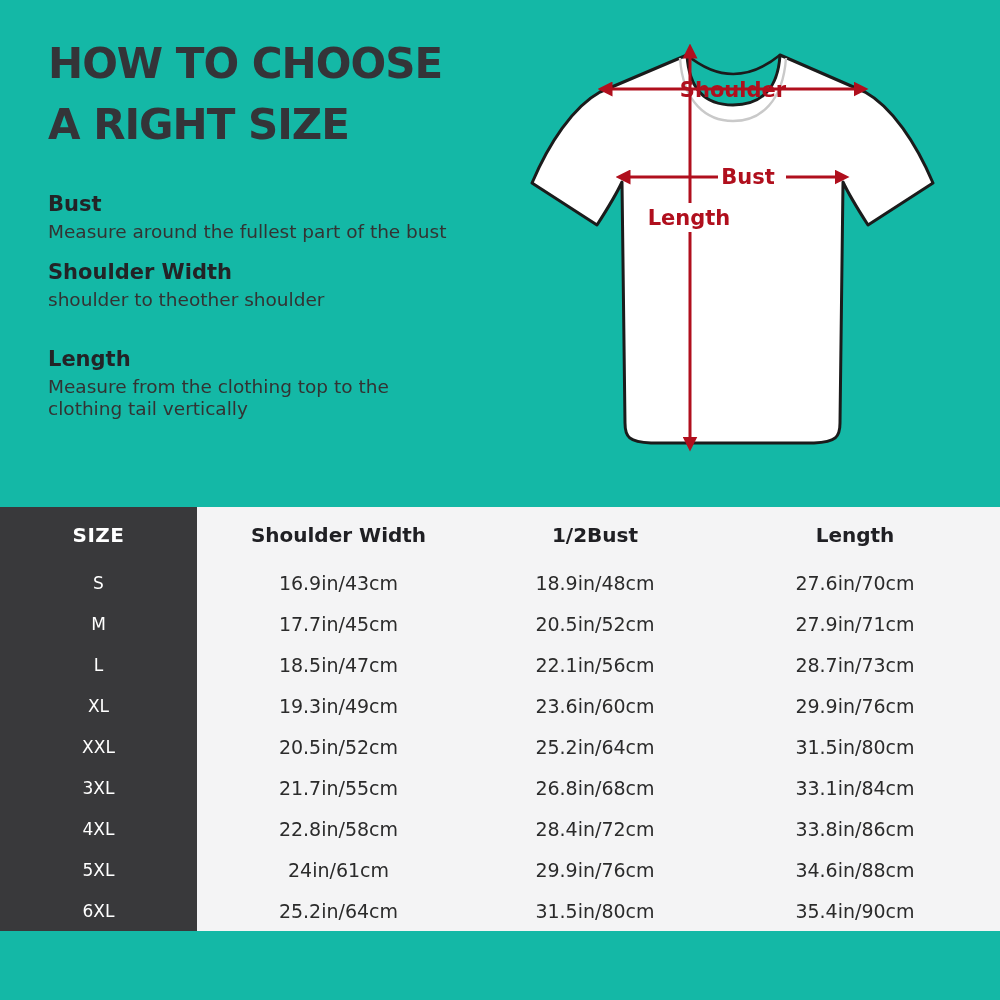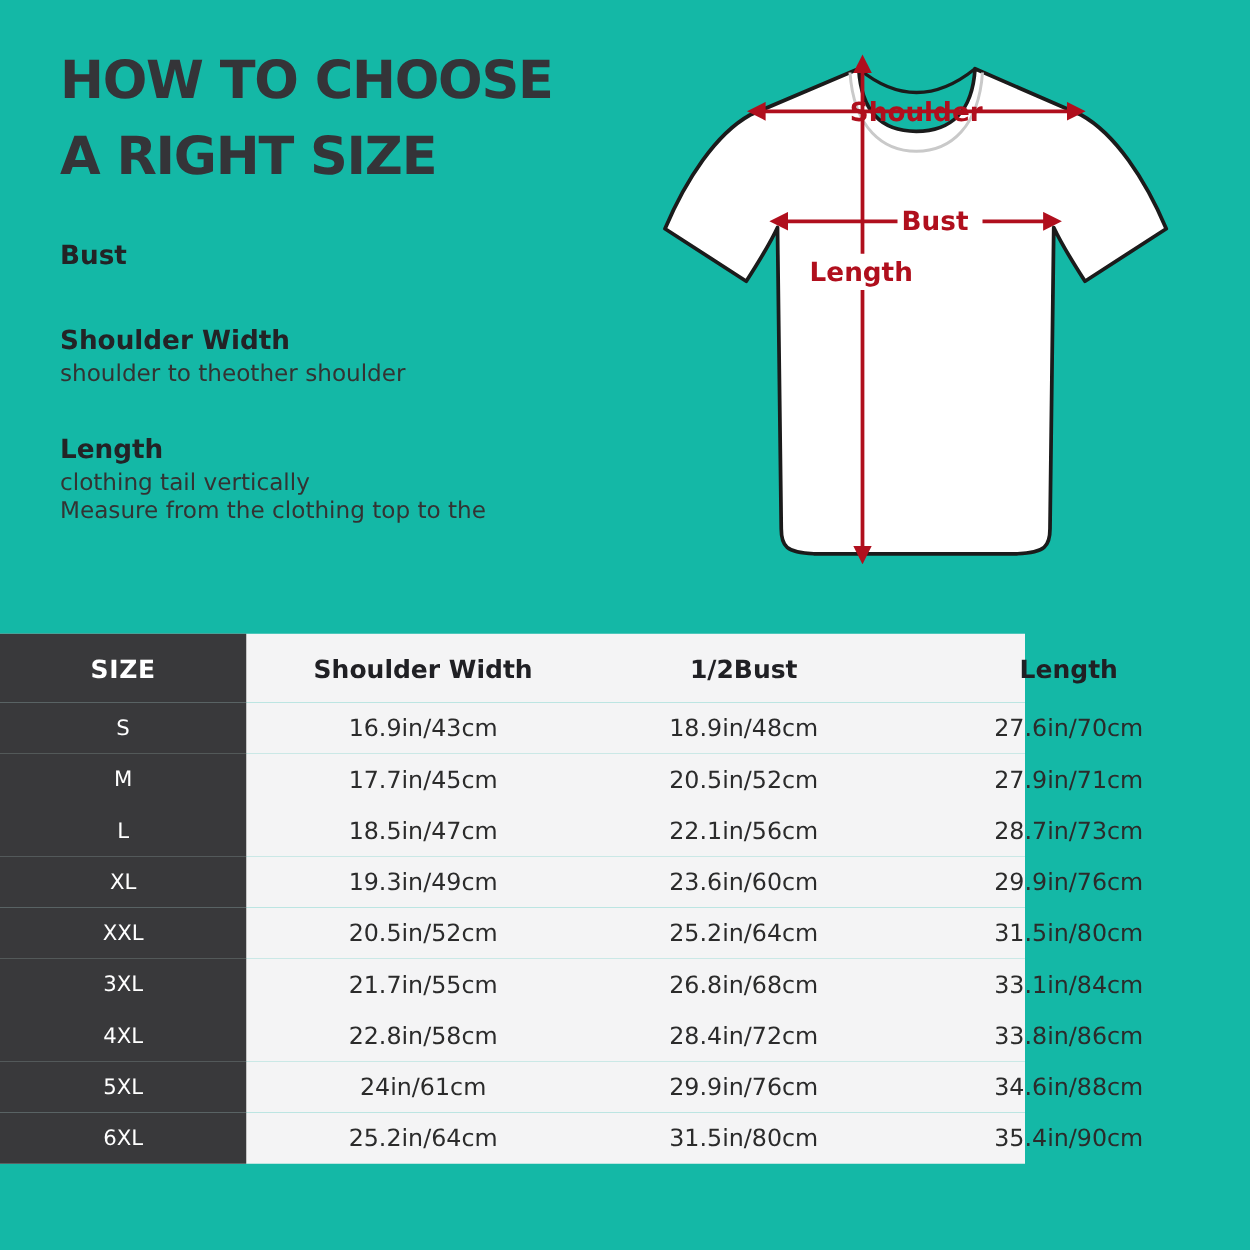--- a/index.html
+++ b/index.html
@@ -20,21 +20,21 @@
   
   .diagram{position:absolute;left:525px;top:25px;width:460px;height:440px;margin:0;}
   .shirt{fill:#fff;stroke:#1b1b1b;stroke-width:3;stroke-linejoin:round;stroke-linecap:round;}
   .collar{fill:none;stroke:#1b1b1b;stroke-width:2.6;}
   .collar-shadow{fill:none;stroke:#c9c9c9;stroke-width:2.4;}
   .red-line{stroke:var(--red,#b00f1d);stroke-width:3;fill:none;}
   .red-label{fill:var(--red,#b00f1d);font-size:21px;font-weight:700;text-anchor:middle;
              font-family:"DejaVu Sans","Liberation Sans",sans-serif;}
 
   
-  .size-table{position:absolute;left:0;top:507px;width:820px;}
+  .size-table{position:absolute;left:0;top:507px;width:1000px;}
   .thead,.trow{display:grid;grid-template-columns:197px 283px 230px 290px;background:#f4f4f5;}
   .thead{height:55px;}
   .trow{height:41px;}
   .cell{display:flex;align-items:center;justify-content:center;}
   .th{font-weight:700;font-size:20px;color:#202024;}
   .dark{background:#39393b;color:#fff;}
   .th.dark{letter-spacing:0.5px;}
   .size-cell{font-size:17px;}
   .val{font-size:19px;color:#2b2b2b;}
 
@@ -47,31 +47,32 @@
 
 <div class="page">
 
   <header class="title">
     <div>HOW TO CHOOSE</div>
     <div>A RIGHT SIZE</div>
   </header>
 
   <section class="instr" id="instr-0">
     <h3>Bust</h3>
+    <div class="line">Measure around the fullest part of the bust</div>
   </section>
 
   <section class="instr" id="instr-1">
     <h3>Shoulder Width</h3>
     <div class="line">shoulder to theother shoulder</div>
   </section>
 
   <section class="instr" id="instr-2">
     <h3>Length</h3>
+    <div class="line">Measure from the clothing top to the</div>
     <div class="line">clothing tail vertically</div>
-    <div class="line">Measure from the clothing top to the</div>
   </section>
 
   <figure class="diagram">
     <svg width="460" height="440" viewBox="0 0 460 440">
       <defs>
         <marker id="ah" viewBox="0 0 10 10" refX="7" refY="5" markerWidth="5" markerHeight="5" orient="auto-start-reverse">
           <path d="M0,0 L10,5 L0,10 Z" style="fill:var(--red,#b00f1d)"></path>
         </marker>
       </defs>
 

